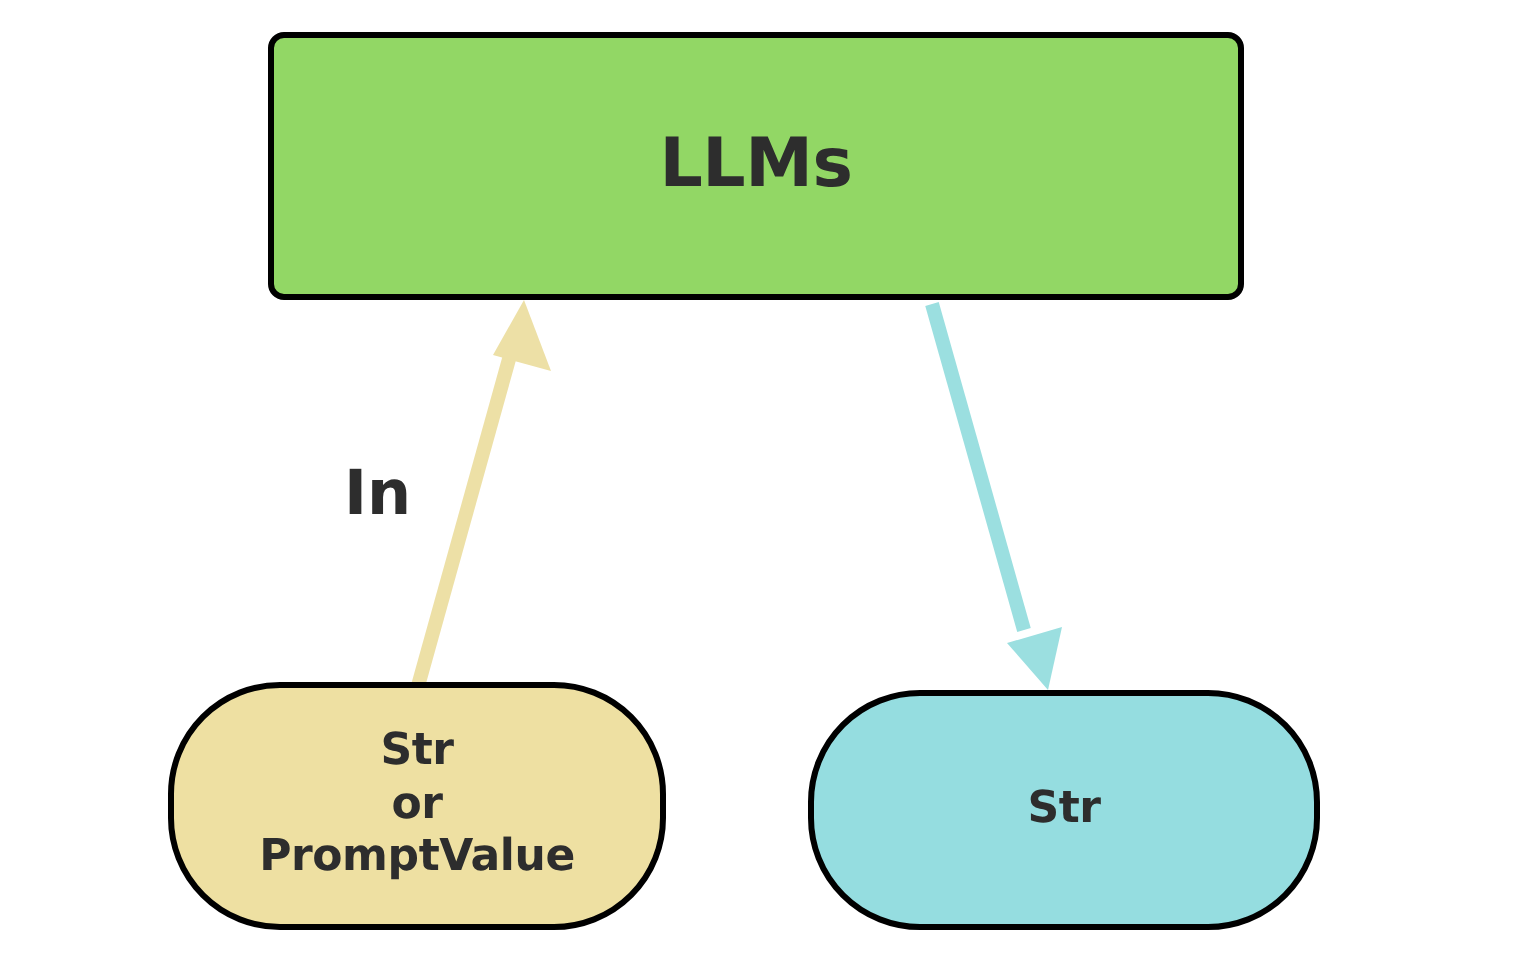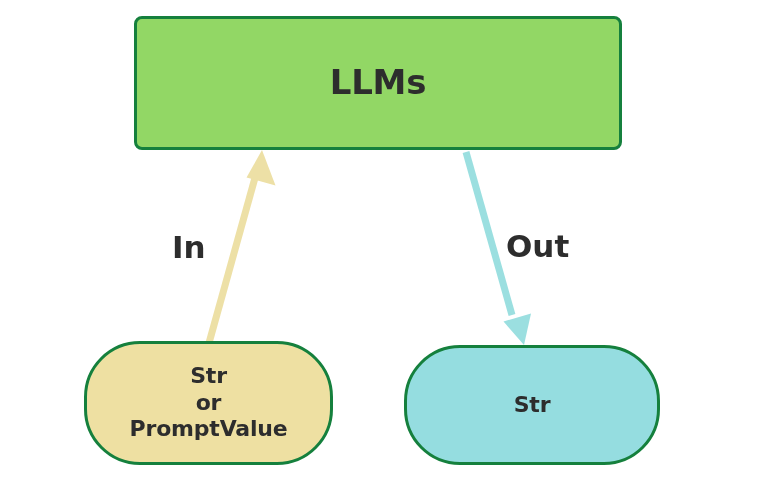--- a/index.html
+++ b/index.html
@@ -18,21 +18,21 @@
     background: #ffffff;
     overflow: hidden;
   }
   .node {
     position: absolute;
     box-sizing: border-box;
     display: flex;
     align-items: center;
     justify-content: center;
     text-align: center;
-    border: 3px solid #15803d;
+    border: 3px solid #000000;
     color: #2d2d2d;
     font-weight: bold;
     letter-spacing: -0.2px;
     line-height: 1.22;
     z-index: 3;
   }
 
   
   #node-llms {
     left: 134px;
@@ -114,21 +114,20 @@
     </g>
 
     <g>
       <line x1="466" y1="152" x2="512" y2="315" stroke="#9BDFE0" stroke-width="7" stroke-linecap="butt"></line>
       <polygon points="524,345 503.5,321.5 531,313.5" fill="#9BDFE0"></polygon>
     </g>
   </svg>
 
   <div class="edge-label" id="edge-label-in">In</div>
 
-  <div class="edge-label" id="edge-label-out">Out</div>
 
   <div class="node" id="node-llms">
     <span class="node-label">LLMs</span>
   </div>
 
   <div class="node" id="node-input">
     <span class="node-label">Str
 or
 PromptValue</span>
   </div>

